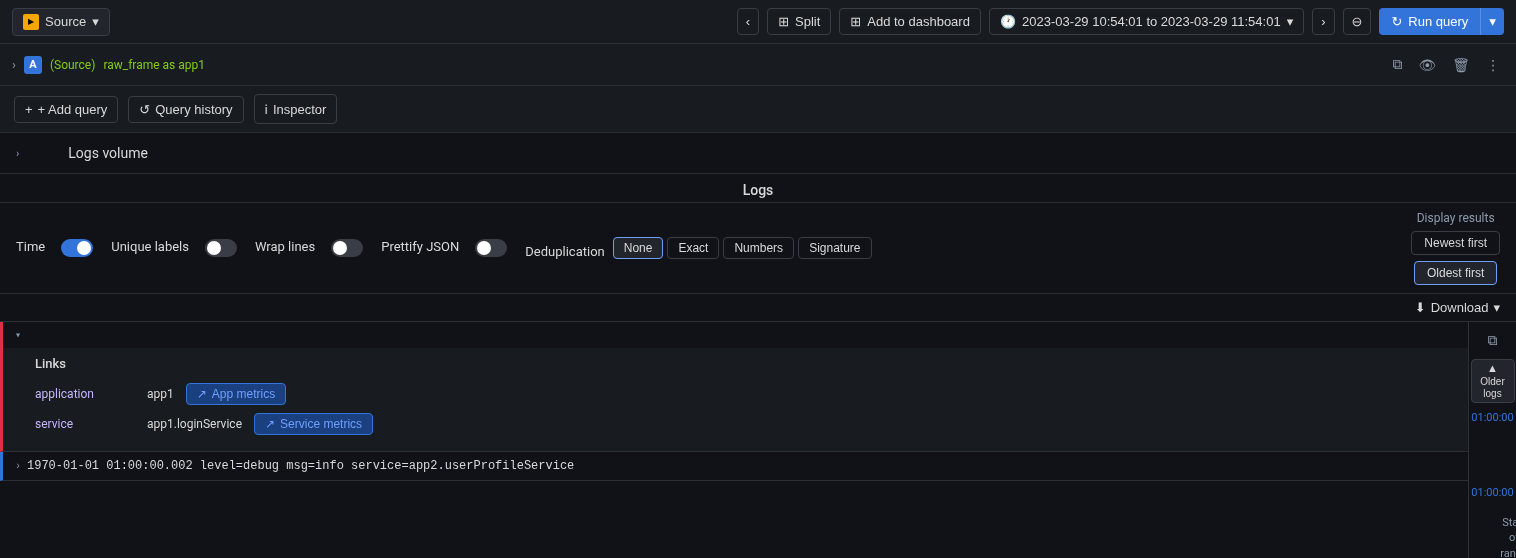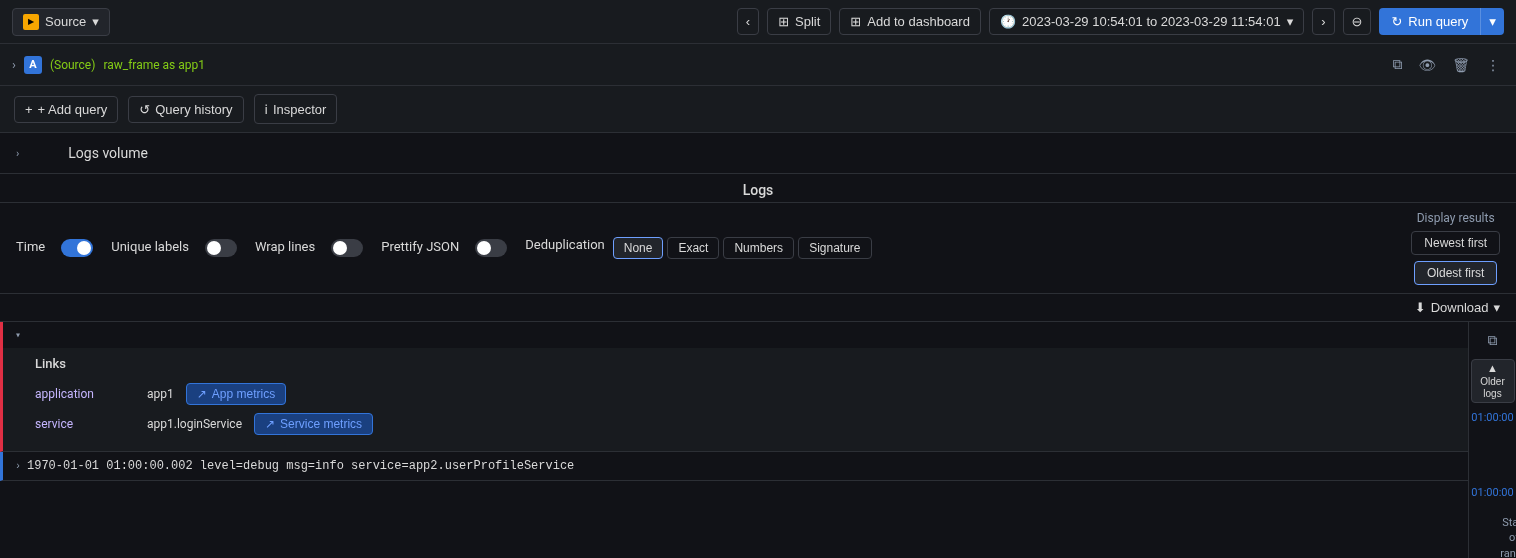--- a/index.html
+++ b/index.html
@@ -100,21 +100,21 @@
     }
     .toggle-on { background: #3274d9; }
     .toggle-off { background: #3a3d45; }
     .toggle-knob {
       width: 14px; height: 14px; border-radius: 50%; background: #fff;
       position: absolute; top: 2px; transition: left 0.15s;
     }
     .toggle-on .toggle-knob { left: 16px; }
     .toggle-off .toggle-knob { left: 2px; }
 
-    .dedup-group { display: flex; align-items: flex-start; gap: 4px; }
+    .dedup-group { display: flex; align-items: flex-end; gap: 4px; }
     .dedup-label { font-size: 13px; color: #d9d9d9; margin-right: 4px; }
     .dedup-btn {
       background: transparent; border: 1px solid #3a3d45; border-radius: 4px;
       color: #d9d9d9; padding: 3px 10px; cursor: pointer; font-size: 12px;
     }
     .dedup-btn-active { background: #22252b; border-color: #6e9fff; color: #d9d9d9; }
 
     .display-results-group { margin-left: auto; display: flex; align-items: center; gap: 6px; flex-direction: column; }
     .display-results-label { font-size: 12px; color: #8e9bae; }
     .order-btn {

